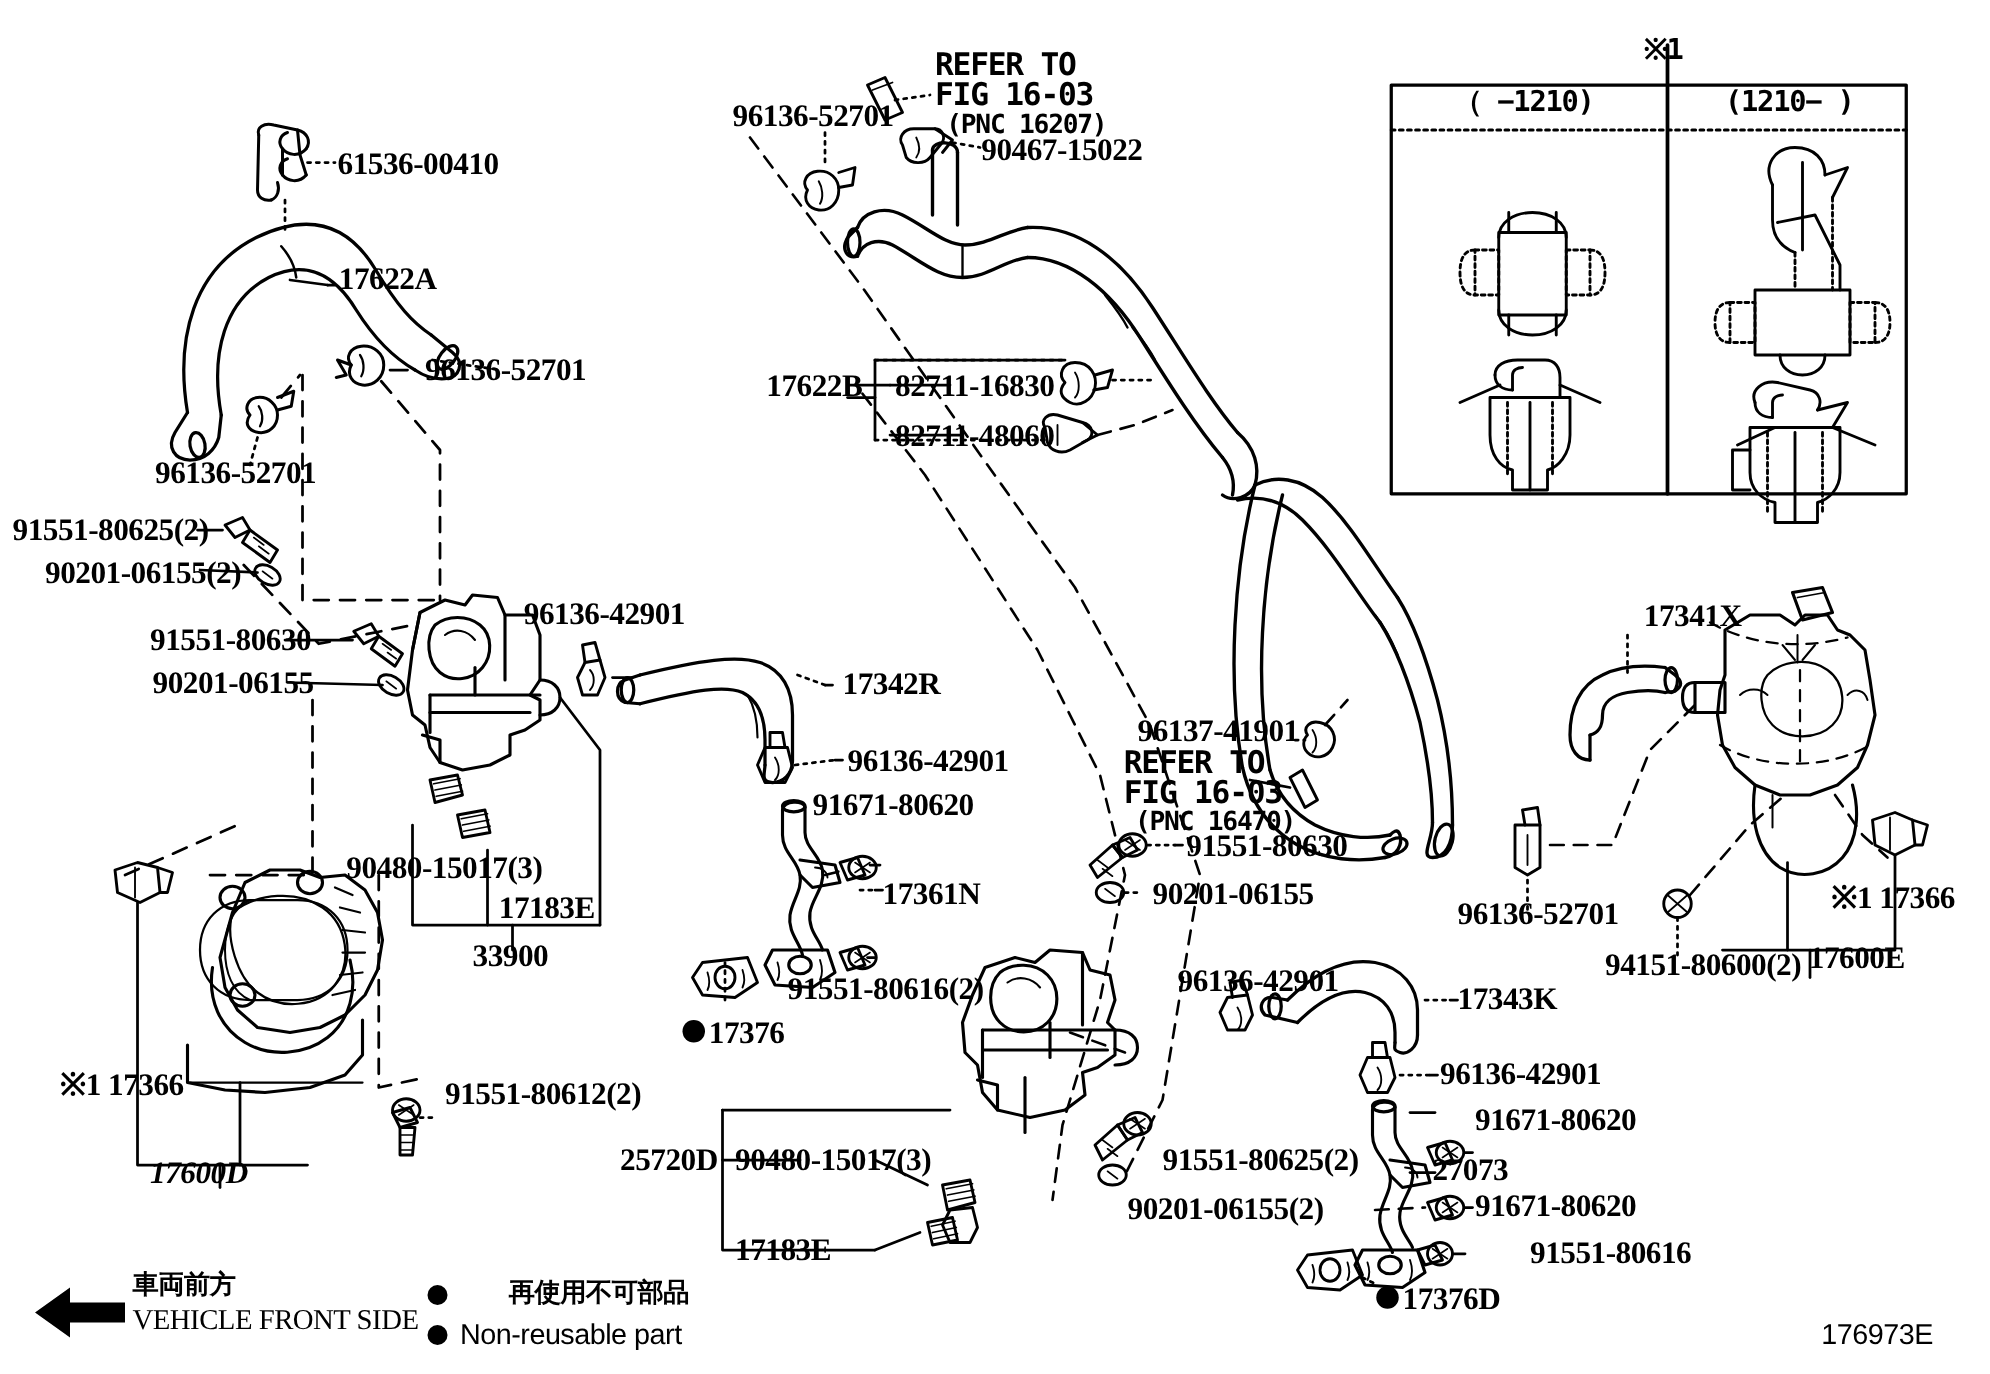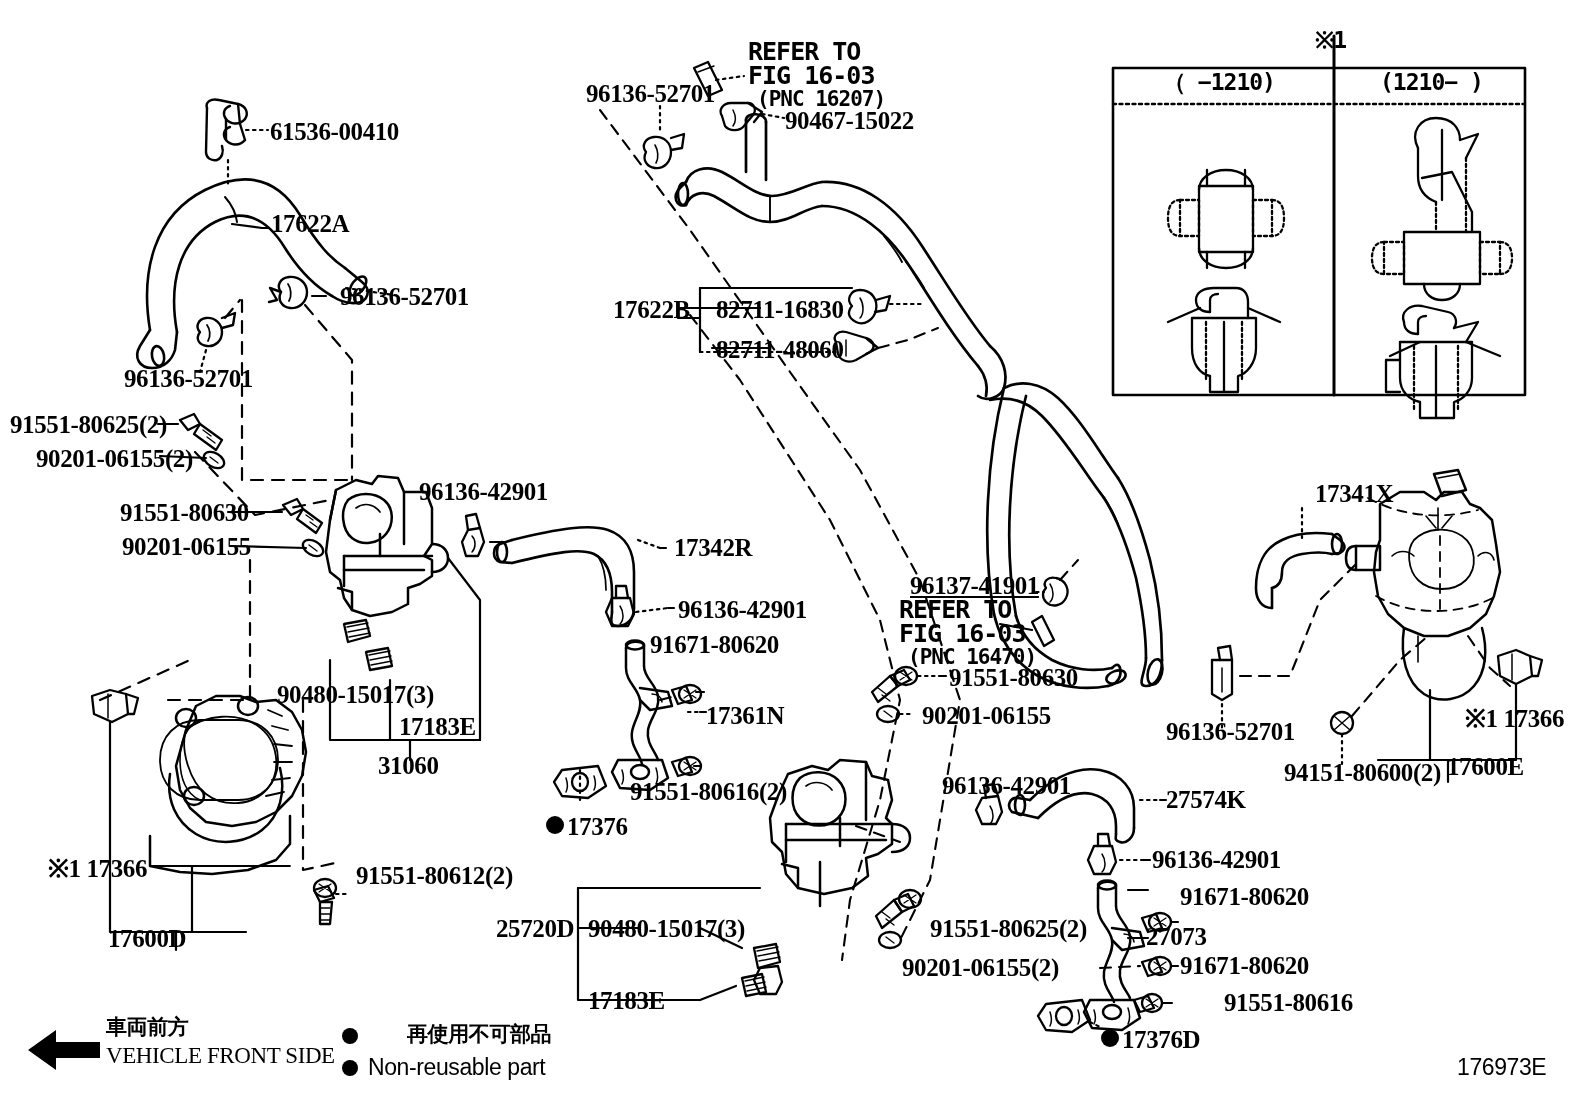--- a/index.html
+++ b/index.html
@@ -652,25 +652,25 @@
   <div class="lbl s26" style="left:120px;top:499px;">91551-80630</div>
 
   <div class="lbl s26" style="left:122px;top:533px;">90201-06155</div>
 
   <div class="lbl s26" style="left:419px;top:478px;">96136-42901</div>
 
   <div class="lbl s26" style="left:277px;top:681px;">90480-15017(3)</div>
 
   <div class="lbl s26" style="left:399px;top:713px;">17183E</div>
 
-  <div class="lbl s26" style="left:378px;top:752px;">31060</div>
+  <div class="lbl s26" style="left:378px;top:752px;">33900</div>
 
   <div class="lbl s26" style="left:48px;top:855px;">※1 17366</div>
 
-  <div class="lbl s26" style="left:108px;top:925px;">17600D</div>
+  <div class="lbl s26" style="left:120px;top:925px;font-style:italic;">17600D</div>
 
   <div class="lbl s26" style="left:356px;top:862px;">91551-80612(2)</div>
 
   <div class="lbl s26" style="left:586px;top:80px;">96136-52701</div>
 
   <div class="lbl s26" style="left:785px;top:107px;">90467-15022</div>
 
   <div class="lbl s26 mono" style="left:748px;top:38px;">REFER TO</div>
   <div class="lbl s26 mono" style="left:748px;top:62px;">FIG 16-03</div>
   <div class="lbl s22 mono" style="left:757px;top:88px;">(PNC 16207)</div>
@@ -686,21 +686,21 @@
   <div class="lbl s26" style="left:678px;top:596px;">96136-42901</div>
 
   <div class="lbl s26" style="left:650px;top:631px;">91671-80620</div>
 
   <div class="lbl s26" style="left:706px;top:702px;">17361N</div>
 
   <div class="lbl s26" style="left:630px;top:778px;">91551-80616(2)</div>
 
   <div class="lbl s26" style="left:567px;top:813px;">17376</div>
 
-  <div class="lbl s26" style="left:910px;top:572px;text-decoration:underline;">96137-41901</div>
+  <div class="lbl s26" style="left:910px;top:572px;">96137-41901</div>
 
   <div class="lbl s26 mono" style="left:899px;top:596px;">REFER TO</div>
   <div class="lbl s26 mono" style="left:899px;top:620px;">FIG 16-03</div>
   <div class="lbl s22 mono" style="left:908px;top:646px;">(PNC 16470)</div>
 
   <div class="lbl s26" style="left:949px;top:664px;">91551-80630</div>
 
   <div class="lbl s26" style="left:922px;top:702px;">90201-06155</div>
 
   <div class="lbl s26" style="left:942px;top:772px;">96136-42901</div>
@@ -708,21 +708,21 @@
   <div class="lbl s26" style="left:1166px;top:718px;">96136-52701</div>
 
   <div class="lbl s26" style="left:1283px;top:480px;margin-left:32px;">17341X</div>
 
   <div class="lbl s26" style="left:1465px;top:705px;">※1 17366</div>
 
   <div class="lbl s26" style="left:1447px;top:753px;">17600E</div>
 
   <div class="lbl s26" style="left:1284px;top:759px;">94151-80600(2)</div>
 
-  <div class="lbl s26" style="left:1166px;top:786px;">27574K</div>
+  <div class="lbl s26" style="left:1166px;top:786px;">17343K</div>
 
   <div class="lbl s26" style="left:1152px;top:846px;">96136-42901</div>
 
   <div class="lbl s26" style="left:1180px;top:883px;">91671-80620</div>
 
   <div class="lbl s26" style="left:1146px;top:923px;">27073</div>
 
   <div class="lbl s26" style="left:1180px;top:952px;">91671-80620</div>
 
   <div class="lbl s26" style="left:1224px;top:989px;text-align:right;">91551-80616</div>

